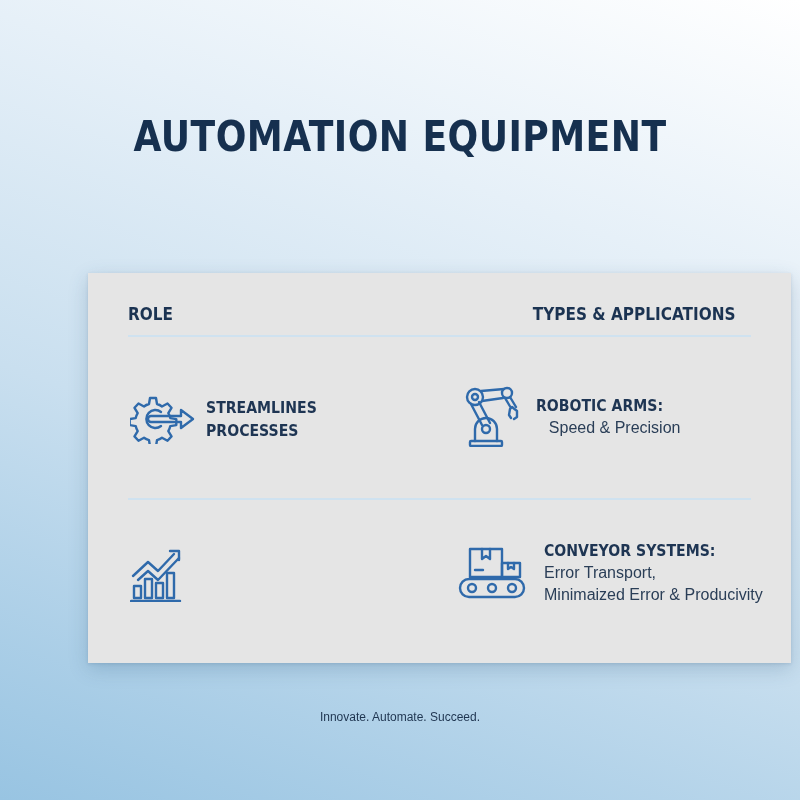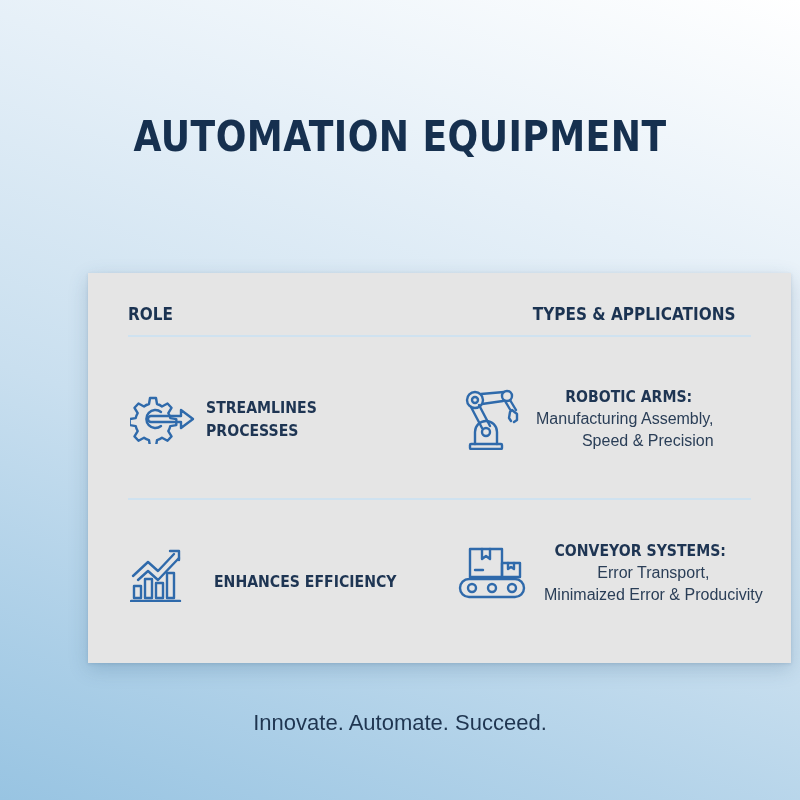--- a/index.html
+++ b/index.html
@@ -24,21 +24,21 @@
          font-size: 18px; color: #1b3352; }
   .hdr.role { left: 40px; transform: scaleX(0.85); transform-origin: left; }
   .hdr.types { right: 55px; transform: scaleX(0.85); transform-origin: right; }
   .divider { position: absolute; left: 40px; right: 40px; height: 2px; background: #cfe2f0; }
   .row-item { position: absolute; display: flex; align-items: center; }
   .icon { flex: 0 0 auto; }
   .lbl-bold { font-family: "DejaVu Sans", sans-serif; font-weight: bold; font-size: 16px; color: #1e3553;
               line-height: 23px; transform: scaleX(0.88); transform-origin: left; white-space: nowrap; }
   .lbl-sub { font-family: "Liberation Sans", sans-serif; font-size: 16px; color: #2a3e57; line-height: 22px; white-space: nowrap; }
   .tagline { position: absolute; left: 0; right: 0; top: 710px; text-align: center;
-             font-family: "Liberation Sans", sans-serif; font-size: 22px; color: #1f3550; }
+             font-family: "Liberation Sans", sans-serif; font-size: 12px; color: #1f3550; }
   svg { display: block; }
 </style>
 </head>
 <body>
 
 <div class="title">AUTOMATION EQUIPMENT</div>
 
 <div class="card">
   <div class="hdr role">ROLE</div>
   <div class="hdr types">TYPES &amp; APPLICATIONS</div>
@@ -68,46 +68,42 @@
         <path d="M46 12 l6 10 M41 13 l6 10"></path>
         <path d="M48 22 l5 4 v6 l-3 2 M46 24 l-1 6 l2 3"></path>
         <path d="M7 19 L18 40 M15 17 L26 38"></path>
         <path d="M11 56 V44 a11 11 0 0 1 22 0 V56"></path>
         <circle cx="22" cy="44" r="4"></circle>
         <rect x="6" y="56" width="32" height="5" rx="1"></rect>
       </svg>
     </span>
     <div style="margin-left:16px;text-align:right;">
       <div class="lbl-bold">ROBOTIC ARMS:</div>
-      <div class="lbl-sub">Manufacturing Assembly,</div>
       <div class="lbl-sub">Speed &amp; Precision</div>
     </div>
   </div>
 
   <div class="divider" style="top:225px"></div>
 
   <div class="row-item" style="left:42px; top:273px;">
     <span class="icon">
       <svg width="56" height="56" viewBox="0 0 56 56" fill="none" stroke="#2f6aab" stroke-width="2.4" stroke-linejoin="round" stroke-linecap="round">
         <path d="M3 30 L18 16 L28 25 L44 8"></path>
         <path d="M8 34 L18 25 L28 34 L49 12"></path>
         <path d="M40 5 h9 v9"></path>
         <rect x="4" y="40" width="7" height="12"></rect>
         <rect x="15" y="33" width="7" height="19"></rect>
         <rect x="26" y="37" width="7" height="15"></rect>
         <rect x="37" y="27" width="7" height="25"></rect>
         <path d="M1 55 H50"></path>
       </svg>
     </span>
-    <div style="margin-left:28px; margin-top:14px;">
-      <div class="lbl-bold">ENHANCES EFFICIENCY</div>
-    </div>
   </div>
 
-  <div class="row-item" style="left:368px; top:266px;text-align:center;">
+  <div class="row-item" style="left:368px; top:266px;">
     <span class="icon">
       <svg width="72" height="56" viewBox="0 0 72 56" fill="none" stroke="#2f6aab" stroke-width="2.4" stroke-linejoin="round" stroke-linecap="round">
         <rect x="14" y="4" width="32" height="28"></rect>
         <path d="M26 4 v10 l4-3 4 3 v-10"></path>
         <path d="M19 25 h8"></path>
         <rect x="46" y="18" width="18" height="14"></rect>
         <path d="M52 18 v6 l3-2 3 2 v-6"></path>
         <rect x="4" y="34" width="64" height="18" rx="9"></rect>
         <circle cx="16" cy="43" r="4"></circle>
           <circle cx="36" cy="43" r="4"></circle>

